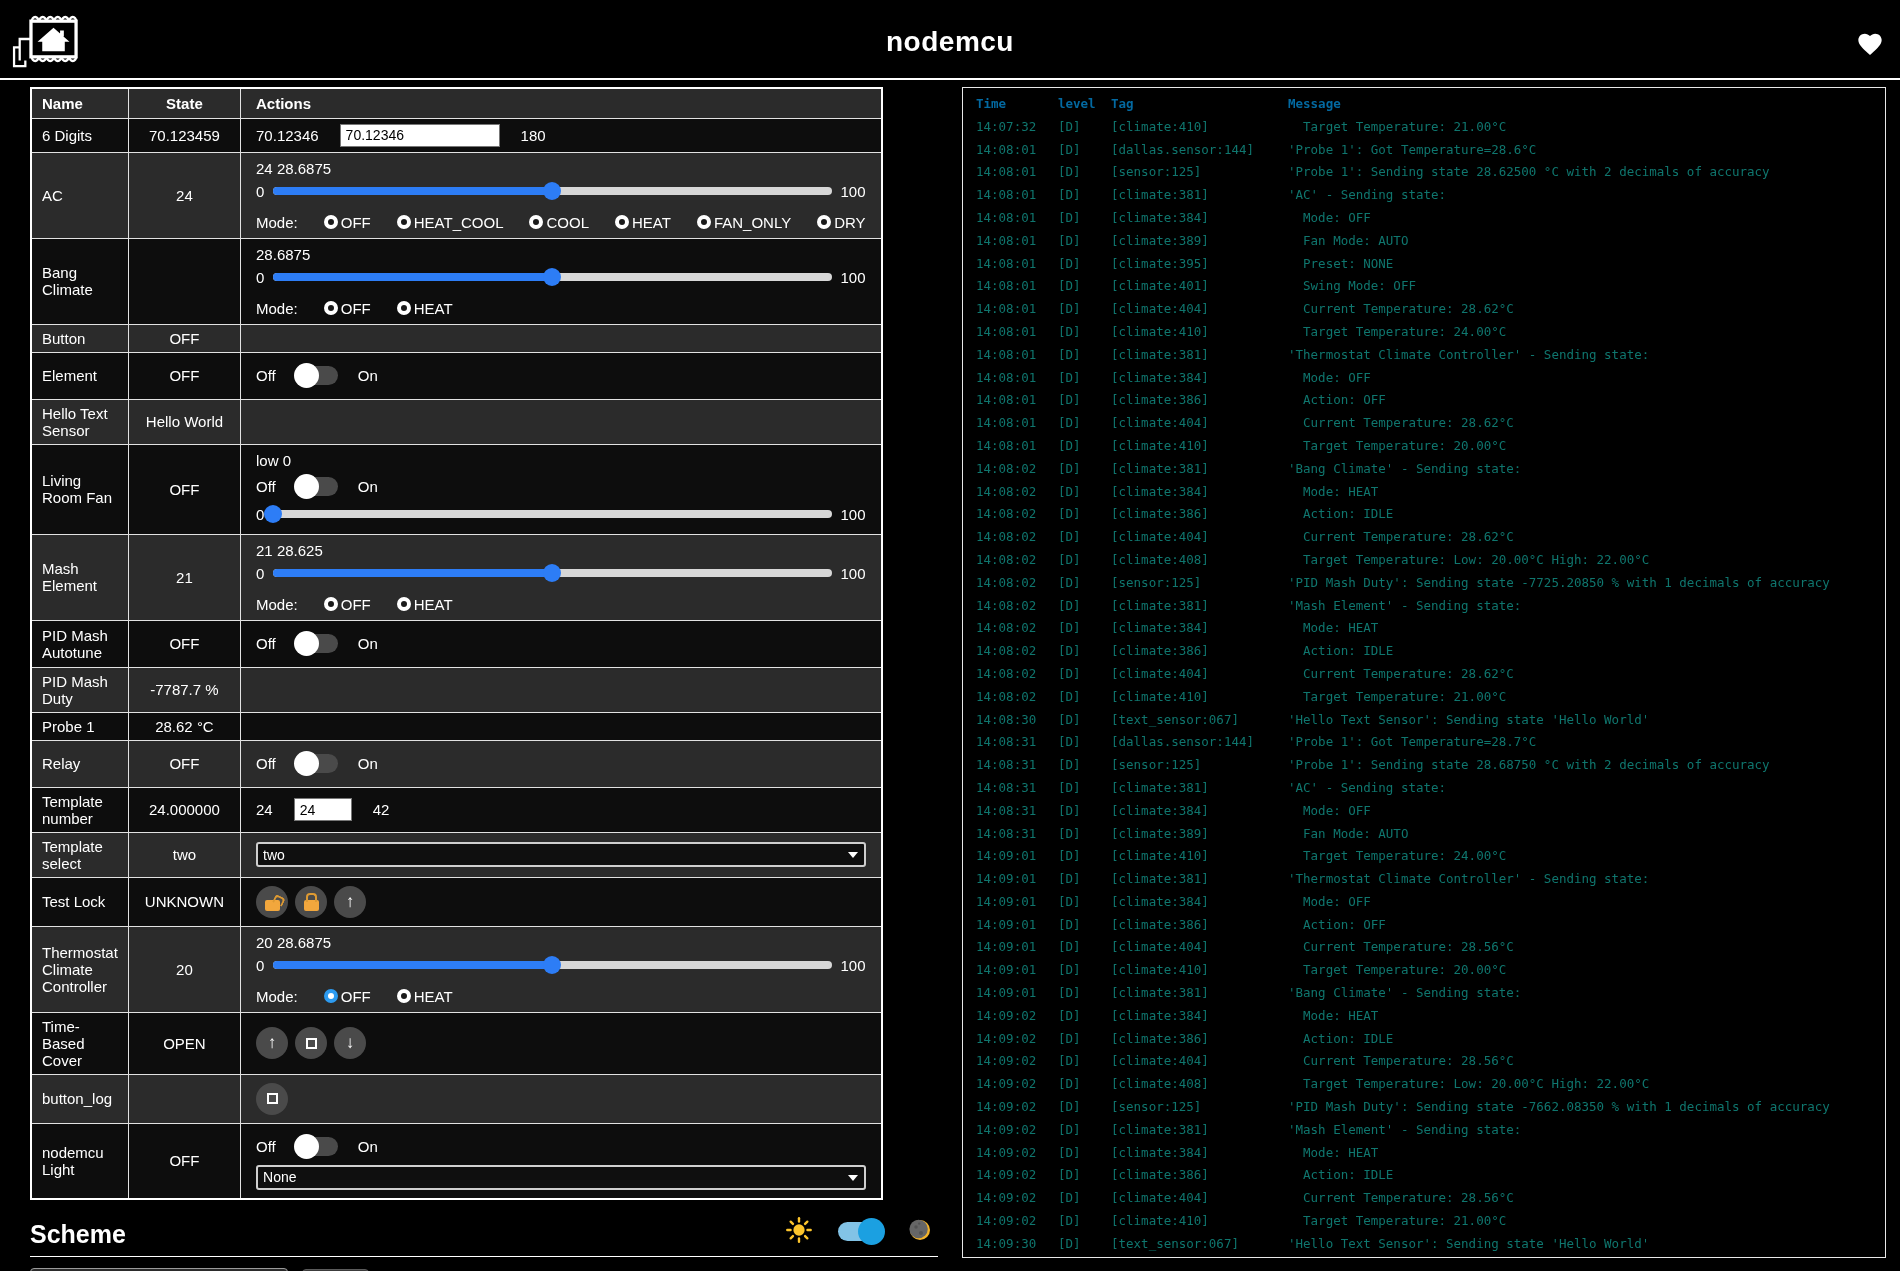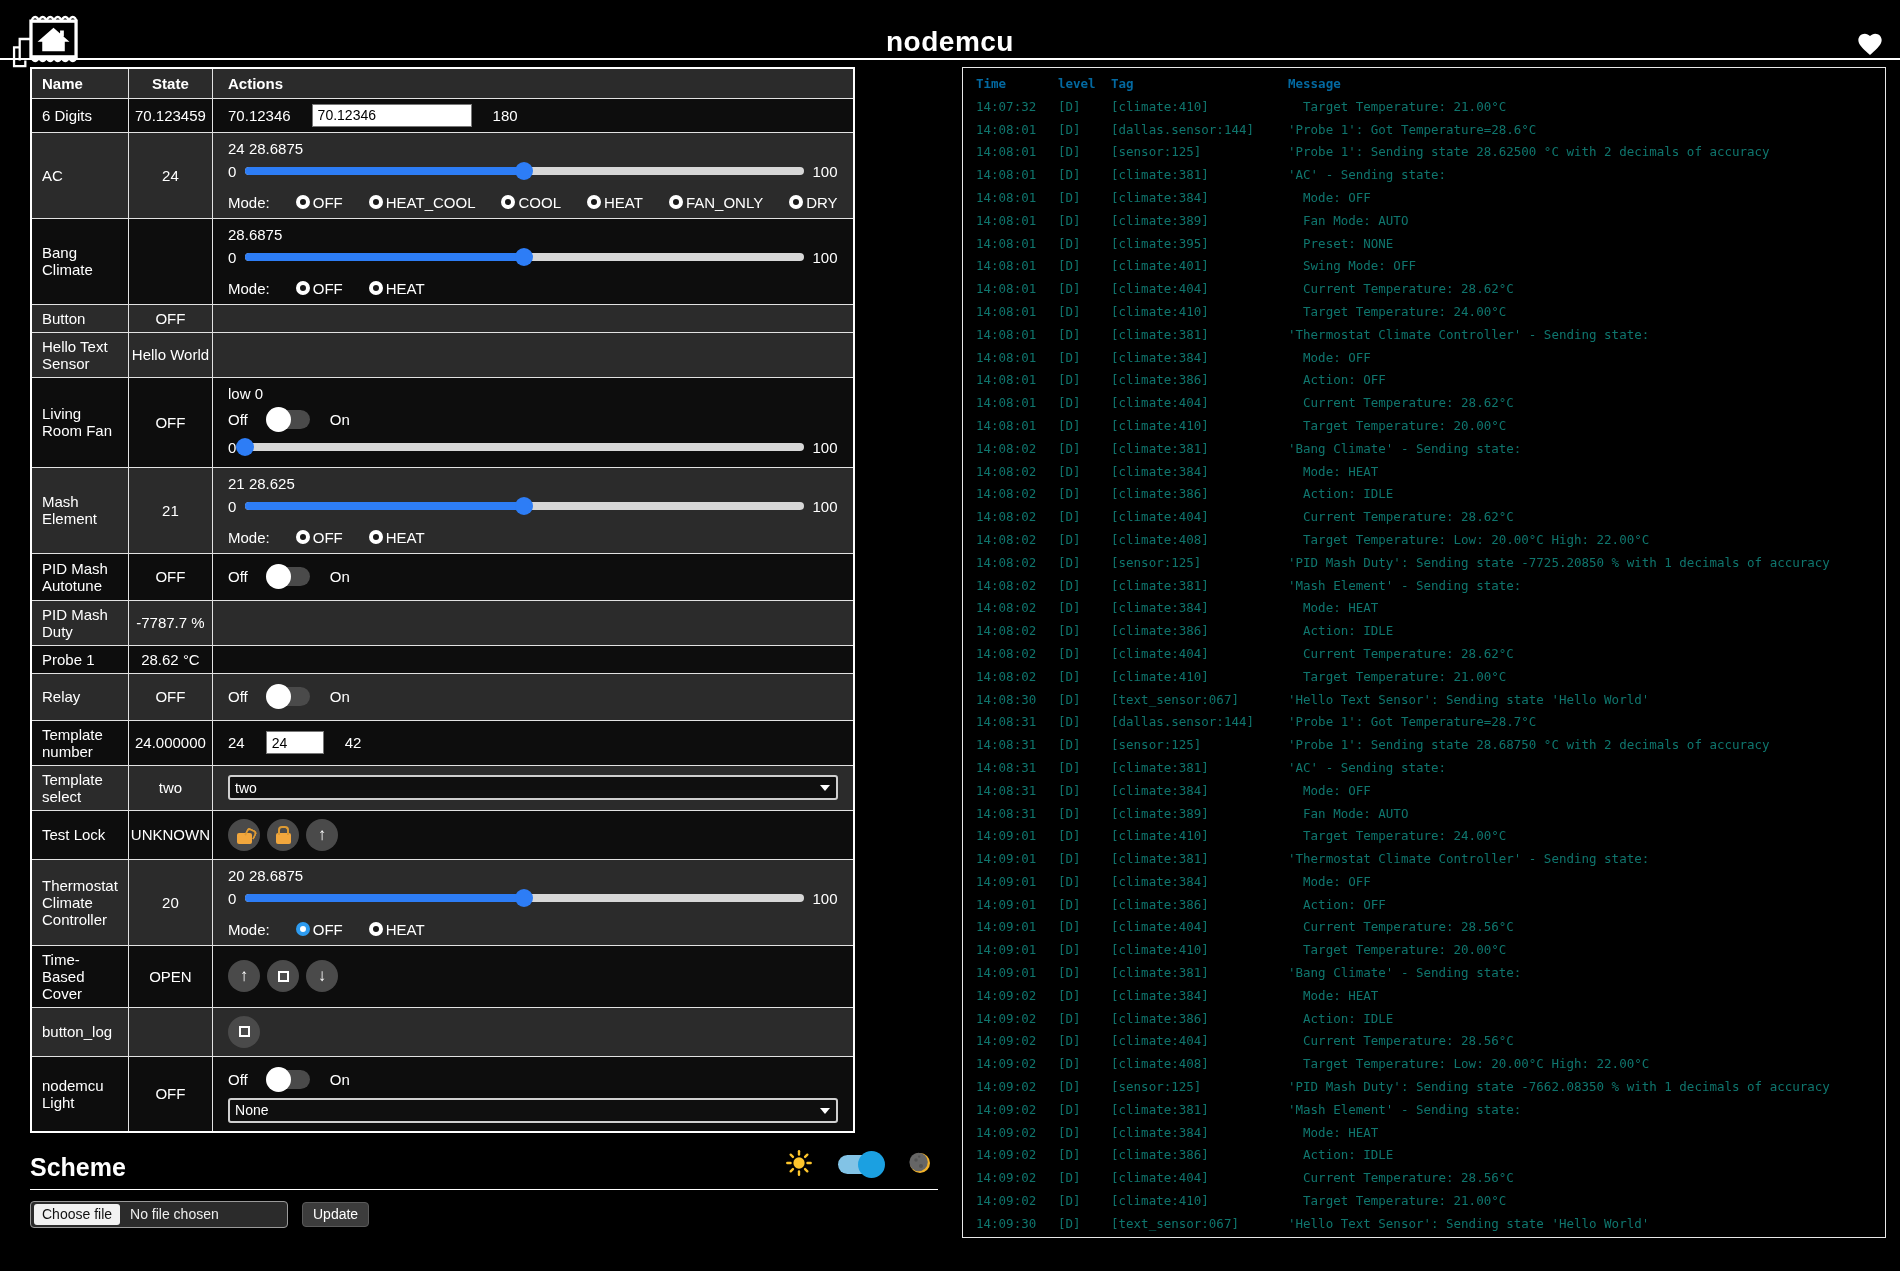--- a/index.html
+++ b/index.html
@@ -2,39 +2,39 @@
 <html><head>
 <meta charset="utf-8">
 <style>
   * { box-sizing: border-box; }
   html,body { margin:0; padding:0; }
   body {
     width:1900px; height:1271px; background:#000; color:#fff;
     font-family:"Liberation Sans", sans-serif; overflow:hidden;
   }
   
-  .topbar { position:relative; height:60px; border-bottom:2px solid #fff; }
+  .topbar { position:relative; height:80px; border-bottom:2px solid #fff; }
   .logo { position:absolute; left:10px; top:8px; }
   .page-title { position:absolute; left:0; right:0; top:26px; text-align:center;
     font-size:28px; font-weight:bold; letter-spacing:0.5px; }
   .heart { position:absolute; right:16px; top:30px; }
   
   .main { display:flex; gap:24px; padding:7px 14px 0 30px; align-items:flex-start; }
   .left-col { width:908px; }
   
   table.entities { width:740px; border-collapse:collapse; border:2px solid #fff; font-size:15px; }
   .entities th, .entities td { border:1px solid #e2e2e2; }
   .entities th { background:#2b2b2b; font-weight:bold; text-align:left; padding:5px 10px; height:30px; }
   th.col-state { text-align:center; width:110px; }
   th.col-name { width:255px; }
   th.col-actions { padding-left:15px; }
   tr.odd  { background:#0d0d0d; }
   tr.even { background:#2b2b2b; }
   td.name-cell  { padding:5px 10px; }
-  td.state-cell { text-align:center; padding:5px 2px; }
+  td.state-cell { text-align:center; padding:5px 16px; }
   td.actions-cell { padding:5px 15px; }
   .action-line { margin:2px 0 4px 0; }
   
   .slider-row { display:flex; align-items:center; gap:9px; margin:6px 0; }
   .slider-track { position:relative; flex:1; height:8px; background:#d7d7d7; border-radius:4px; }
   .slider-fill { position:absolute; left:0; top:0; height:100%; background:#2d7df6; border-radius:4px; }
   .slider-thumb { position:absolute; top:50%; transform:translate(-50%,-50%);
     width:18px; height:18px; border-radius:50%; background:#2d7df6; }
   
   .mode-row { display:flex; align-items:center; gap:26px; margin-top:14px; margin-bottom:2px; }
@@ -202,20 +202,33 @@
                   <span class="radio-circle"></span>
                   <span>HEAT</span>
                 </label>
               </div>
             </td>
           </tr>
           <tr class="even">
             <td class="name-cell">Button</td>
             <td class="state-cell">OFF</td>
             <td class="actions-cell"></td>
+          </tr>
+          <tr class="odd">
+            <td class="name-cell">Element</td>
+            <td class="state-cell">OFF</td>
+            <td class="actions-cell">
+              <div class="toggle-row">
+                <span>Off</span>
+                <div class="switch">
+                  <div class="knob"></div>
+                </div>
+                <span>On</span>
+              </div>
+            </td>
           </tr>
           <tr class="even">
             <td class="name-cell">Hello Text Sensor</td>
             <td class="state-cell">Hello World</td>
             <td class="actions-cell"></td>
           </tr>
           <tr class="odd">
             <td class="name-cell">Living Room Fan</td>
             <td class="state-cell">OFF</td>
             <td class="actions-cell">

